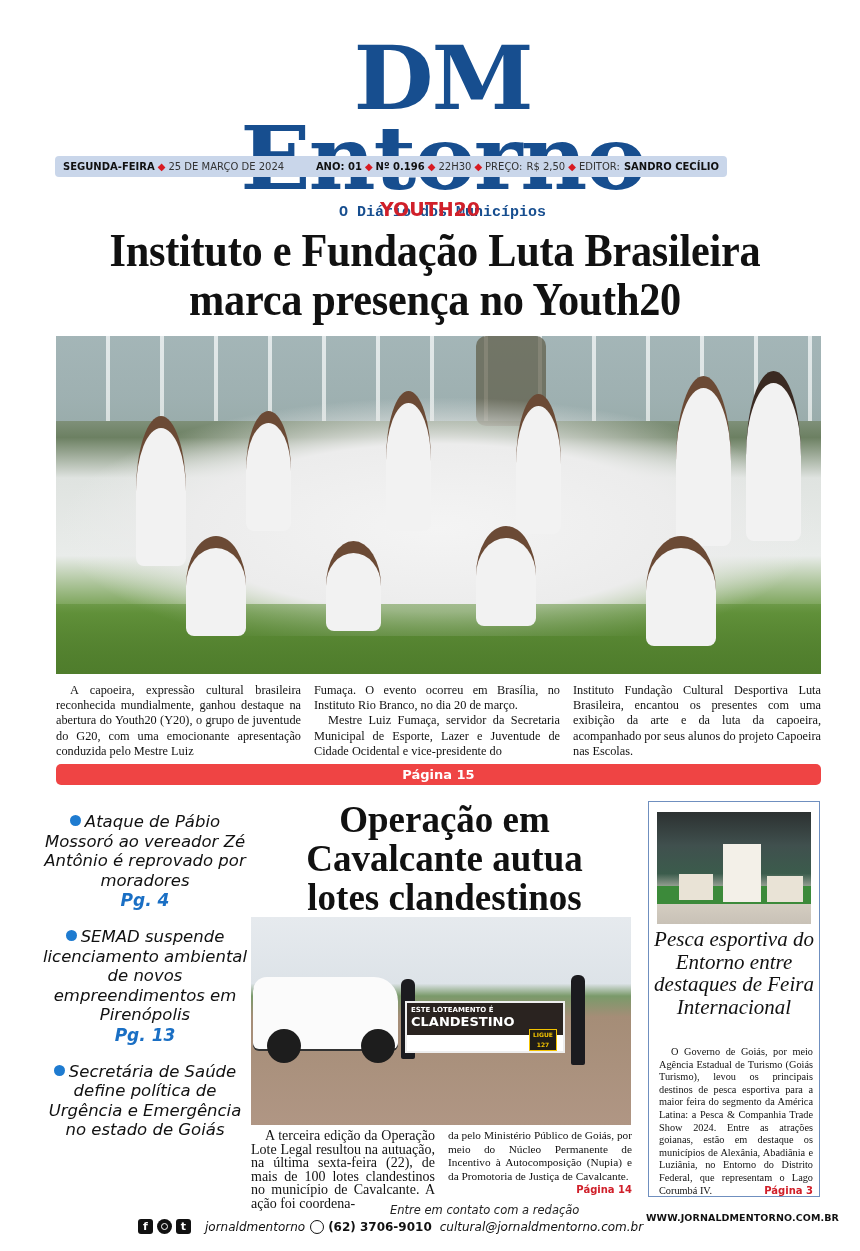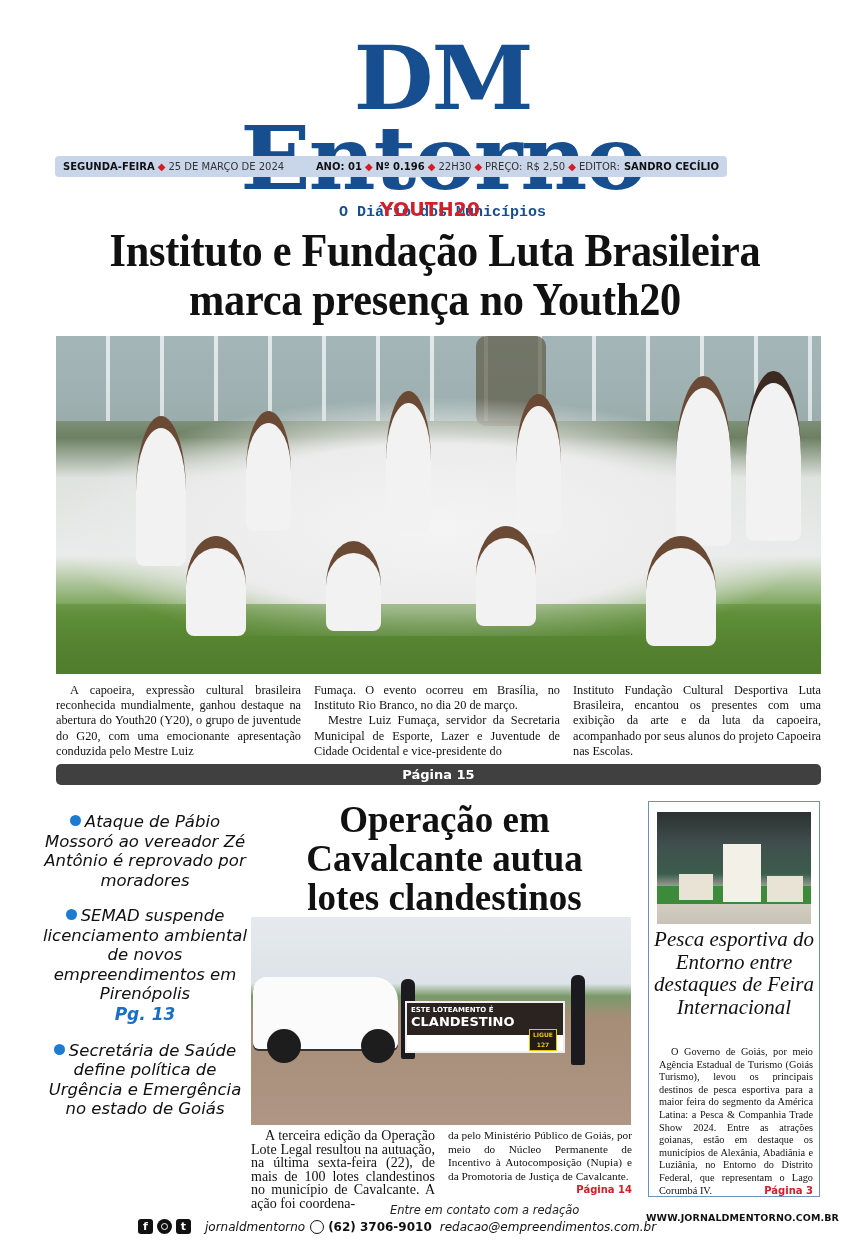--- a/index.html
+++ b/index.html
@@ -34,21 +34,21 @@
       background: radial-gradient(ellipse at 50% 55%, #f4f4f4 0%, #ececec 45%, rgba(236,236,236,0) 70%); }
   .photo-main .grass { position: absolute; left: 0; bottom: 0; width: 100%; height: 70px;
       background: linear-gradient(180deg, rgba(90,140,50,0.5), #4f7d2c); }
   .person { position: absolute; border-radius: 50% 50% 8px 8px; background: #f2f2f2; border-top: 12px solid #6b4a35; }
 
   .col-text { position: absolute; font-family: "Liberation Serif", serif; font-size: 12.3px; line-height: 15.2px;
               text-align: justify; color: #111; }
   .col-text p { text-indent: 14px; }
   .col-text p.noind { text-indent: 0; }
 
-  .page-bar { position: absolute; left: 56px; top: 764px; width: 765px; height: 21px; background: #404040;
+  .page-bar { position: absolute; left: 56px; top: 764px; width: 765px; height: 21px; background: #ef4444;
               border-radius: 5px; text-align: center; color: #fff; font-family: "DejaVu Sans", sans-serif;
               font-weight: bold; font-size: 13px; line-height: 21px; }
 
   .teasers { position: absolute; left: 42px; top: 800px; width: 206px; text-align: center; }
   .teaser { margin-bottom: 16px; }
   .teaser .t { font-family: "DejaVu Sans", sans-serif; font-style: italic; font-size: 16.5px; line-height: 19.5px; color: #111; margin-top: 12px; }
   .teaser .dot { display: inline-block; width: 11px; height: 11px; background: #1e7bd0; border-radius: 50%; margin-right: 4px; vertical-align: 1px; }
   .teaser .pg { font-family: "DejaVu Sans", sans-serif; font-style: italic; font-weight: bold; font-size: 17px; color: #1a6fc4; line-height: 21px; }
 
   .story2-title { position: absolute; left: 252px; top: 800px; width: 385px; text-align: center;
@@ -149,20 +149,21 @@
 </div>
 <div class="col-text" style="left:573px;top:683px;width:248px;">
   <p class="noind">Instituto Fundação Cultural Desportiva Luta Brasileira, encantou os presentes com uma exibição da arte e da luta da capoeira, acompanhado por seus alunos do projeto Capoeira nas Escolas.</p>
 </div>
 
 <div class="page-bar">Página 15</div>
 
 <div class="teasers">
   <div class="teaser">
     <div class="t"><span class="dot"></span><span>Ataque de Pábio Mossoró ao vereador Zé Antônio é reprovado por moradores</span></div>
+    <div class="pg">Pg. 4</div>
   </div>
   <div class="teaser">
     <div class="t"><span class="dot"></span><span>SEMAD suspende licenciamento ambiental de novos empreendimentos em Pirenópolis</span></div>
     <div class="pg">Pg. 13</div>
   </div>
   <div class="teaser">
     <div class="t"><span class="dot"></span><span>Secretária de Saúde define política de Urgência e Emergência no estado de Goiás</span></div>
   </div>
 </div>
 
@@ -208,16 +209,16 @@
 
 <footer class="footer">
   <div class="contact-label">Entre em contato com a redação</div>
   <div class="row">
     <span class="sico">f</span>
     <span class="sico ig"></span>
     <span class="sico">t</span>
     <span class="handle">jornaldmentorno</span>
     <span class="wa"></span>
     <span class="phone">(62) 3706-9010</span>
-    <span class="email">redacao@empreendimentos.com.br</span>
+    <span class="email">cultural@jornaldmentorno.com.br</span>
   </div>
   <div class="site">WWW.JORNALDMENTORNO.COM.BR</div>
 </footer>
 
 </body></html>

